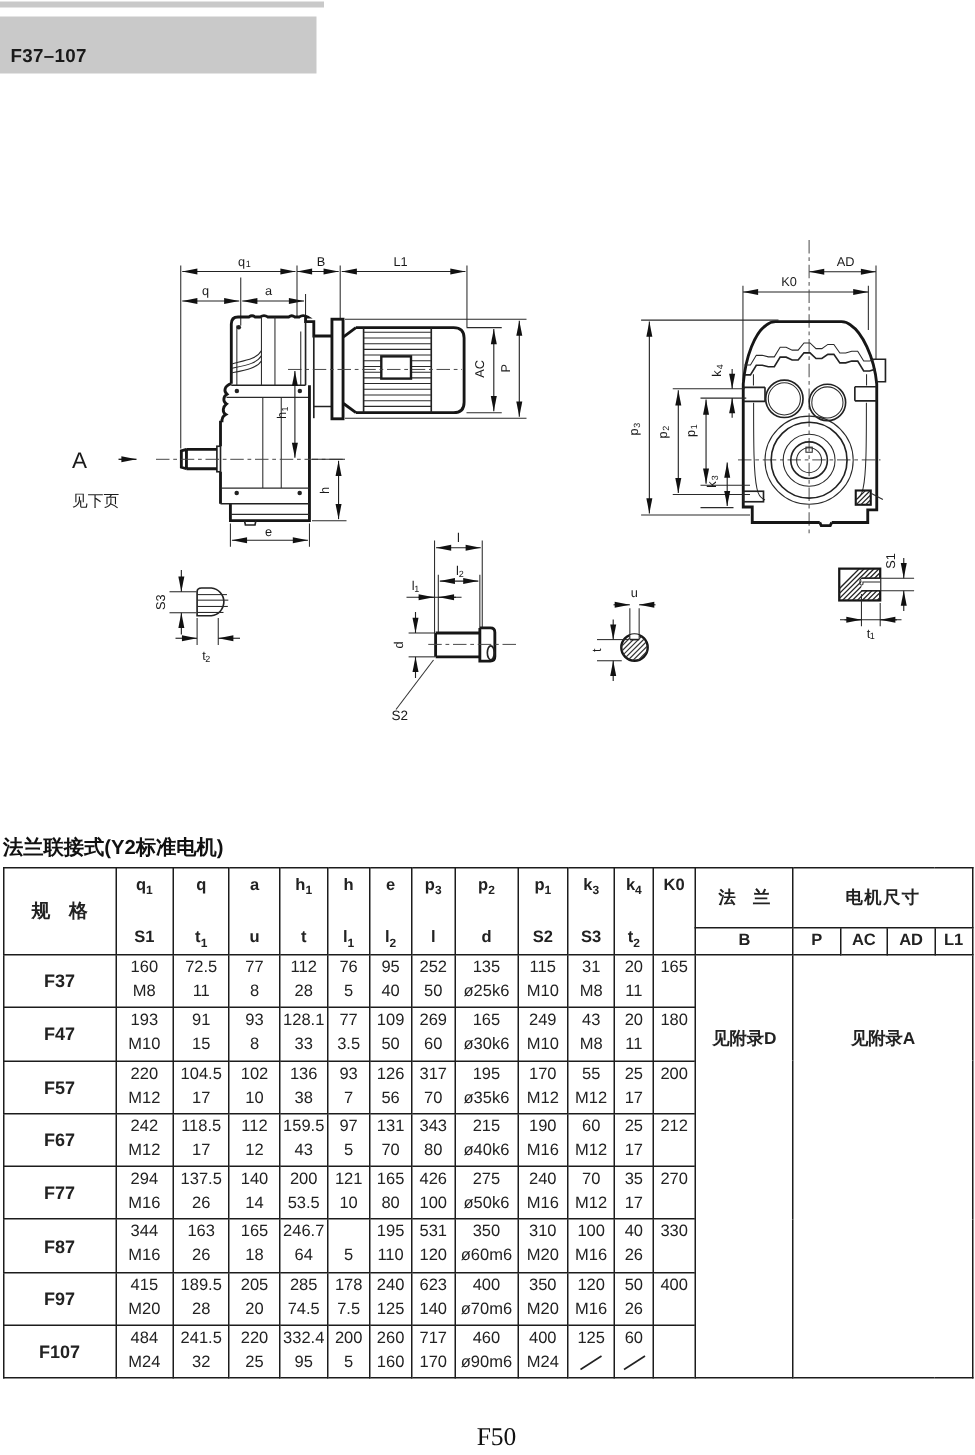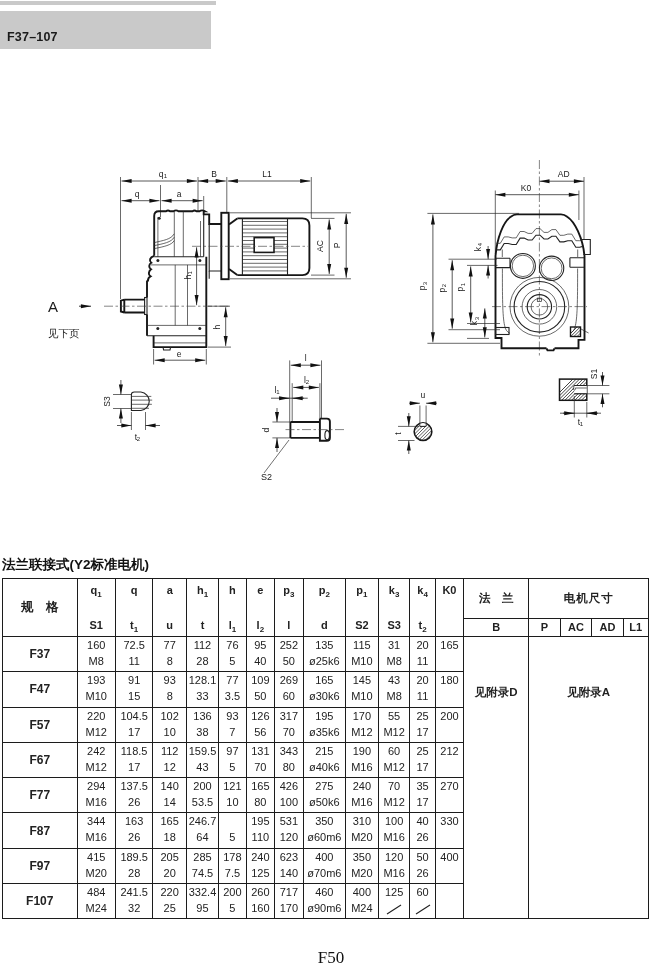--- a/index.html
+++ b/index.html
@@ -534,21 +534,21 @@
             </td>
             <td style="border:1px solid #1c1c1c;">
               <div style="height:17px;line-height:17px;">269</div>
               <div style="height:17.3px;line-height:14px;">60</div>
             </td>
             <td style="border:1px solid #1c1c1c;">
               <div style="height:17px;line-height:17px;">165</div>
               <div style="height:17.3px;line-height:14px;">ø30k6</div>
             </td>
             <td style="border:1px solid #1c1c1c;">
-              <div style="height:17px;line-height:17px;">145</div>
+              <div style="height:17px;line-height:17px;">249</div>
               <div style="height:17.3px;line-height:14px;">M10</div>
             </td>
             <td style="border:1px solid #1c1c1c;">
               <div style="height:17px;line-height:17px;">43</div>
               <div style="height:17.3px;line-height:14px;">M8</div>
             </td>
             <td style="border:1px solid #1c1c1c;">
               <div style="height:17px;line-height:17px;">20</div>
               <div style="height:17.3px;line-height:14px;">11</div>
             </td>

